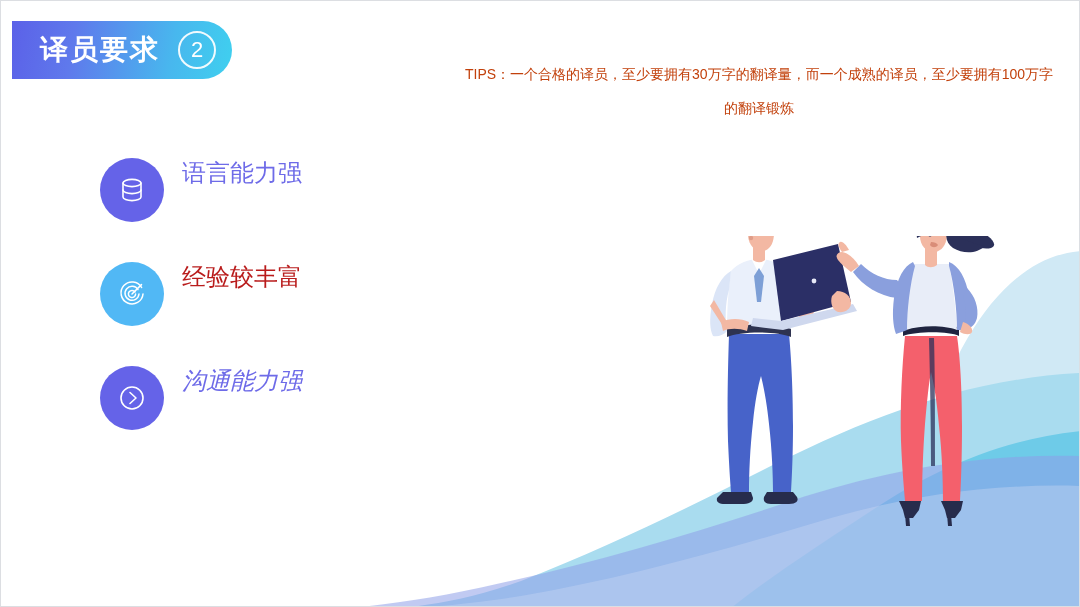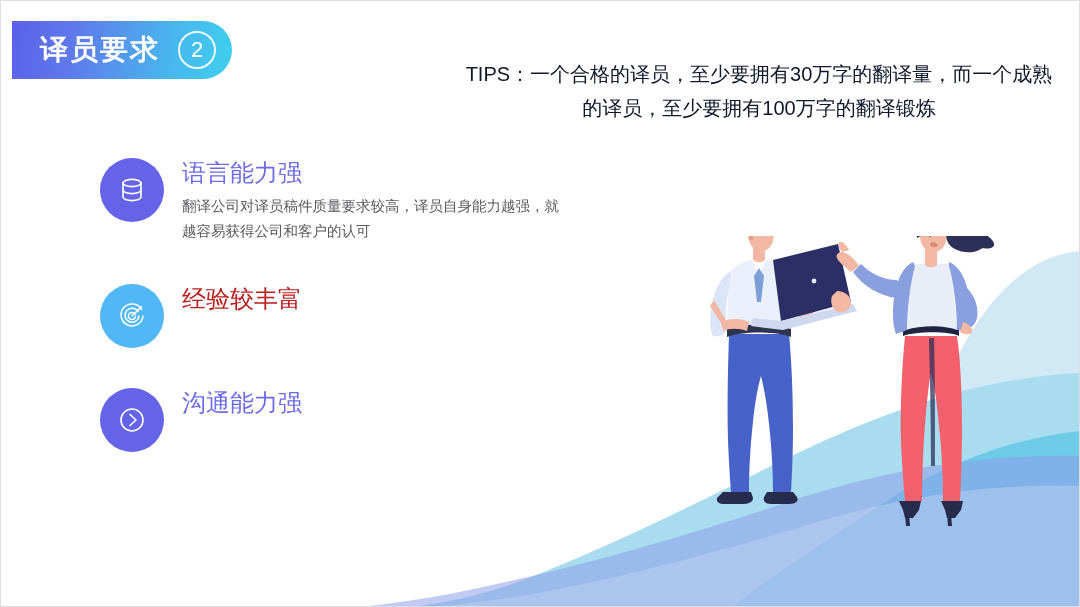--- a/index.html
+++ b/index.html
@@ -69,43 +69,43 @@
     line-height: 1;
     box-sizing: border-box;
   }
 
   
   #tips {
     position: absolute;
     left: 458px;
     top: 56px;
     width: 600px;
-    color: #0f172a;
-    font-size: 20px;
+    color: #c2410c;
+    font-size: 14px;
     line-height: 34px;
     text-align: center;
     z-index: 5;
   }
 
   
   #features {
     position: absolute;
     left: 99px;
     top: 155px;
     width: 610px;
     z-index: 5;
   }
   .feature {
     position: relative;
     display: flex;
     align-items: flex-start;
     gap: 18px;
     margin-bottom: 38px;
   }
-  .feature:last-child { margin-bottom: 0; }
+  .feature:last-child { margin-bottom: 0; font-style: italic; }
   .feature-icon {
     flex: 0 0 auto;
     width: 64px;
     height: 64px;
     border-radius: 50%;
     display: flex;
     align-items: center;
     justify-content: center;
     margin-top: 2px;
   }
@@ -165,22 +165,20 @@
     <div class="feature">
       <div class="feature-icon" style="background:#6563e8;">
         <svg width="32" height="32" viewBox="0 0 32 32" fill="none" stroke="#ffffff" stroke-width="1.6" stroke-linecap="round" stroke-linejoin="round">
           <ellipse cx="16" cy="9" rx="9" ry="3.6"></ellipse>
           <path d="M7 9 v14 c0 2 4 3.6 9 3.6 s9 -1.6 9 -3.6 V9"></path>
           <path d="M7 16 c0 2 4 3.6 9 3.6 s9 -1.6 9 -3.6"></path>
         </svg>
       </div>
       <div class="feature-body">
         <div class="feature-title" style="color:#6e6be8;">语言能力强</div>
-        <div class="feature-desc">翻译公司对译员稿件质量要求较高，译员自身能力越强，就
-越容易获得公司和客户的认可</div>
       </div>
     </div>
 
     <div class="feature">
       <div class="feature-icon" style="background:#51b8f5;">
         <svg width="32" height="32" viewBox="0 0 32 32" fill="none" stroke="#ffffff" stroke-width="1.5" stroke-linecap="round" stroke-linejoin="round">
           <path d="M25.6 9.5 A11 11 0 1 0 27 16"></path>
           <path d="M22 11.6 A7 7 0 1 0 23 16"></path>
           <path d="M19 14 A3.6 3.6 0 1 0 19.6 16"></path>
           <path d="M16 16 L25.5 6.6"></path>

